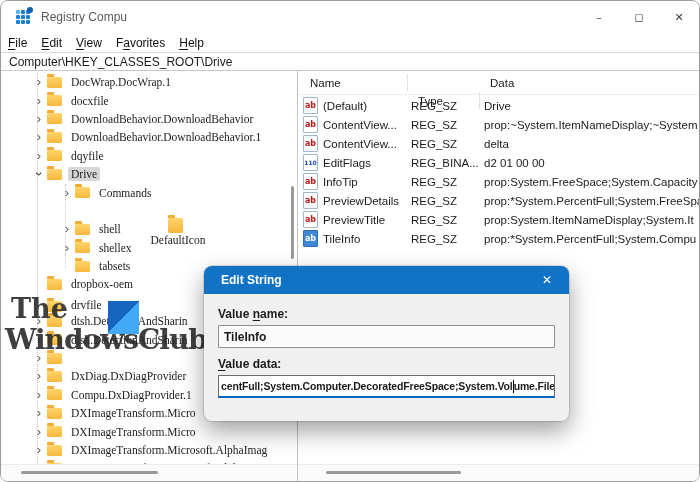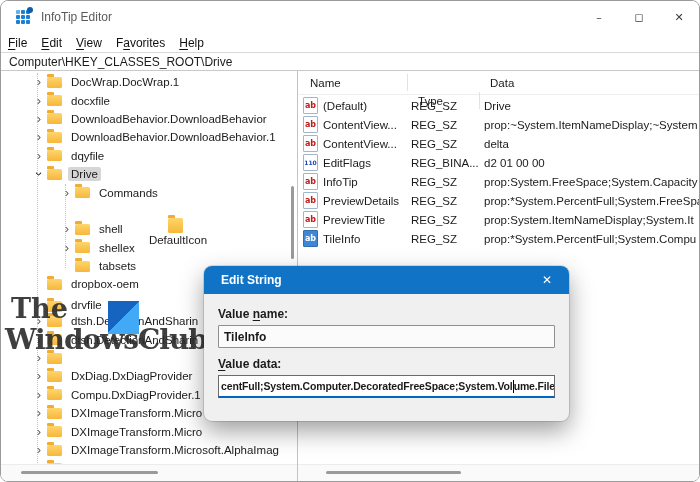--- a/index.html
+++ b/index.html
@@ -47,21 +47,21 @@
   .tree-rows { position:absolute; left:0; top:2px; right:0; }
   .trow { height:18.4px; display:flex; align-items:center; font-size:11.5px; white-space:nowrap; }
   .chev { width:16px; flex:0 0 16px; text-align:center; color:#5f5f5f; font-size:13px;
           line-height:10px; }
   .chev.expanded { transform:rotate(90deg); color:#2b2b2b; }
   .chev.leaf { visibility:hidden; }
   .folder { flex:0 0 15px; width:15px; height:11px; margin-right:6px; position:relative;
             background:linear-gradient(#ffd56a,#f6b73c); border-radius:1.5px; }
   .folder::before { content:''; position:absolute; top:-3px; left:0; width:7px; height:3px;
                     background:#f0ac33; border-radius:1px 1px 0 0; }
-  .tlabel { padding:1px 3px; border-radius:2px; }
+  .tlabel { padding:1px 3px; border-radius:2px;font-family:Liberation Serif, serif; }
   .trow.selected .tlabel { background:#d6d6d6; }
   .guide { position:absolute; width:0; border-left:1px dotted #c4c4c4; }
 
   
   .list-header { position:absolute; left:0; top:0; right:0; height:24px; font-size:11.5px;
                  display:flex; align-items:center; border-bottom:1px solid #eee; }
   .lh { padding-left:10px; border-right:1px solid #e2e2e2; height:17px; display:flex;
         align-items:center; }
   .lh.c-name { width:110px; padding-left:12px; }
   .lh.c-type { width:72px;margin-top:36px; }
@@ -125,21 +125,21 @@
           <i></i>
           <i></i>
           <i></i>
           <i></i>
           <i></i>
           <i></i>
           <i></i>
         </span>
       <span class="dot"></span>
     </span>
-    <span class="win-title">InfoTip Editor</span>
+    <span class="win-title">Registry Compu</span>
     <span class="controls">
       <span class="ctl">–</span>
       <span class="ctl">◻</span>
       <span class="ctl">✕</span>
     </span>
   </div>
 
   <div class="menubar" id="menubar">
       <span class="menu-item"><u>F</u>ile</span>
       <span class="menu-item"><u>E</u>dit</span>

